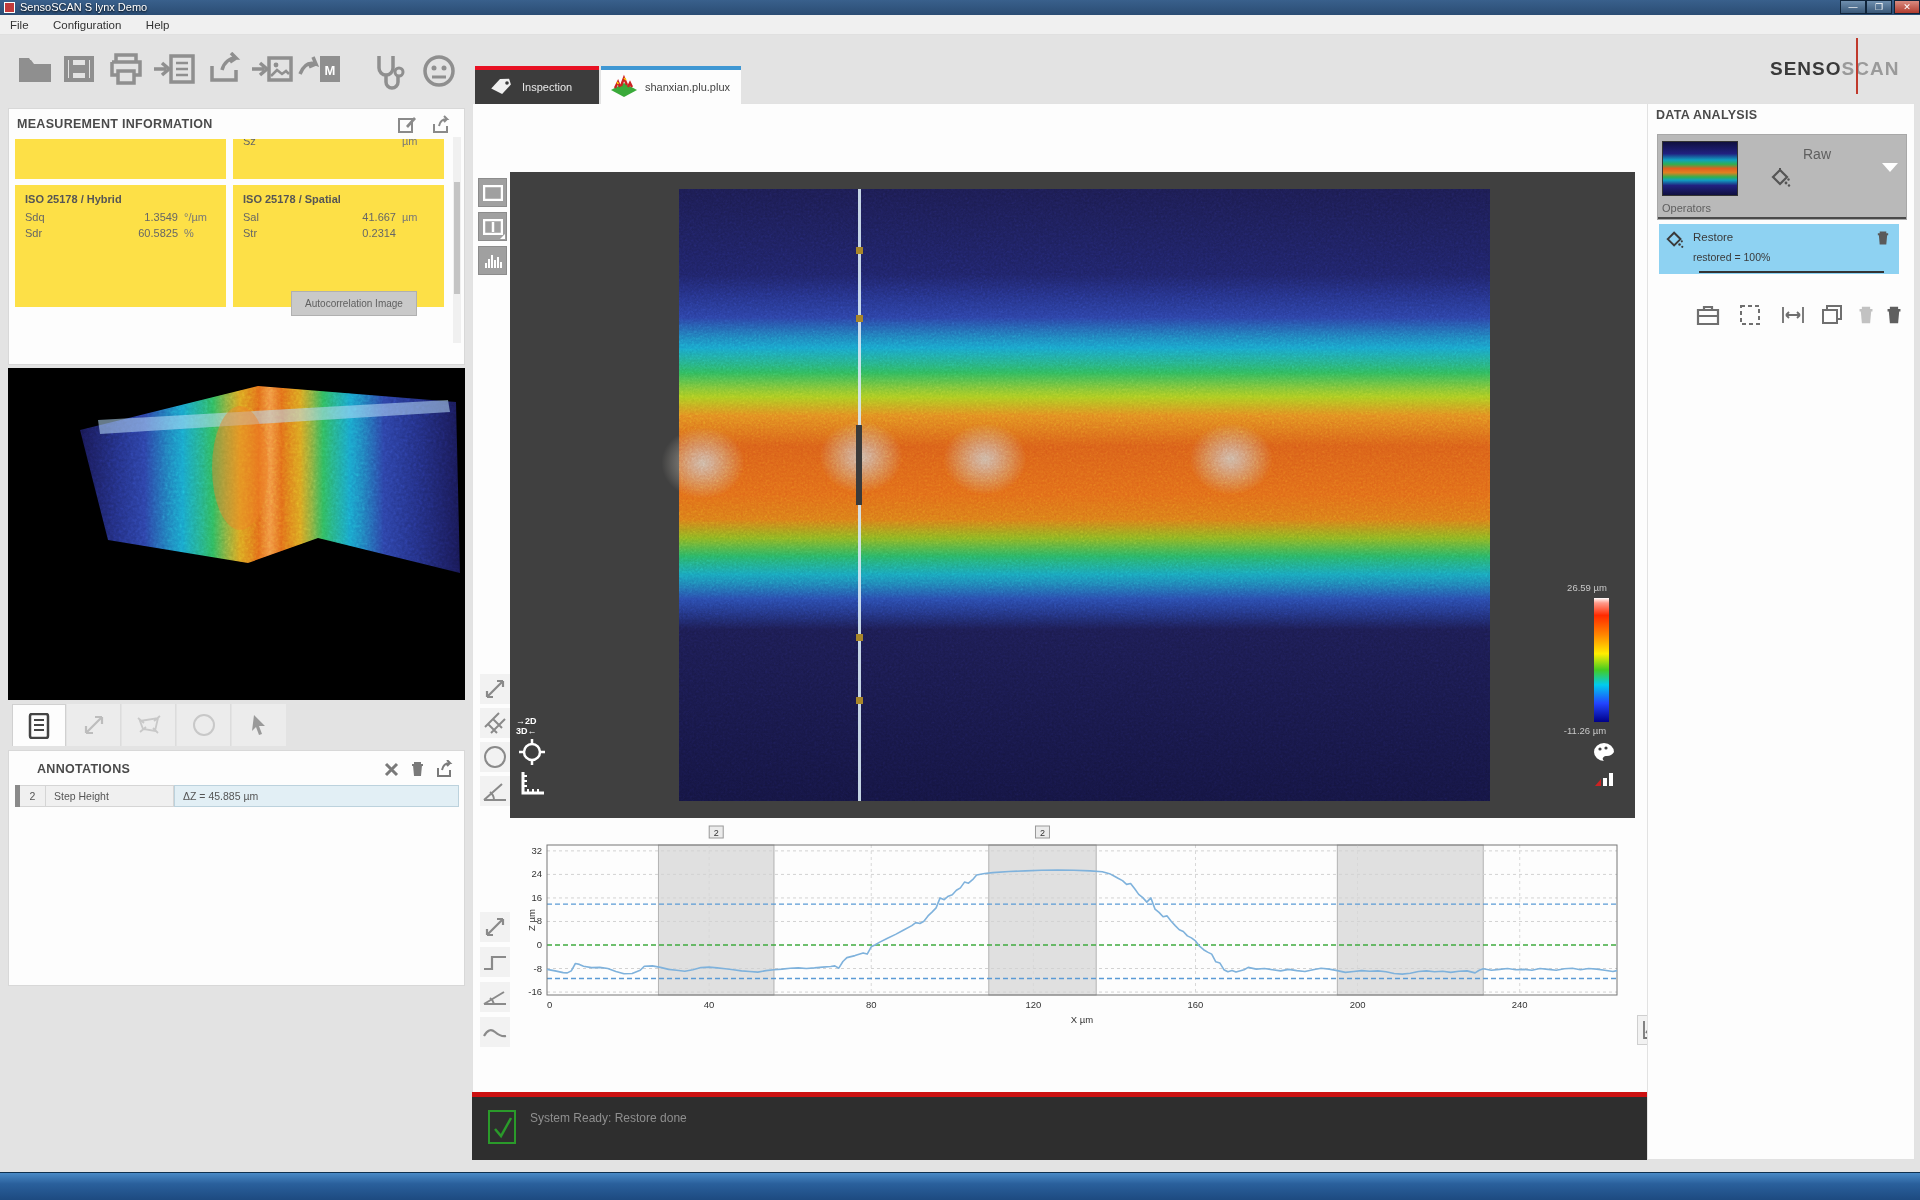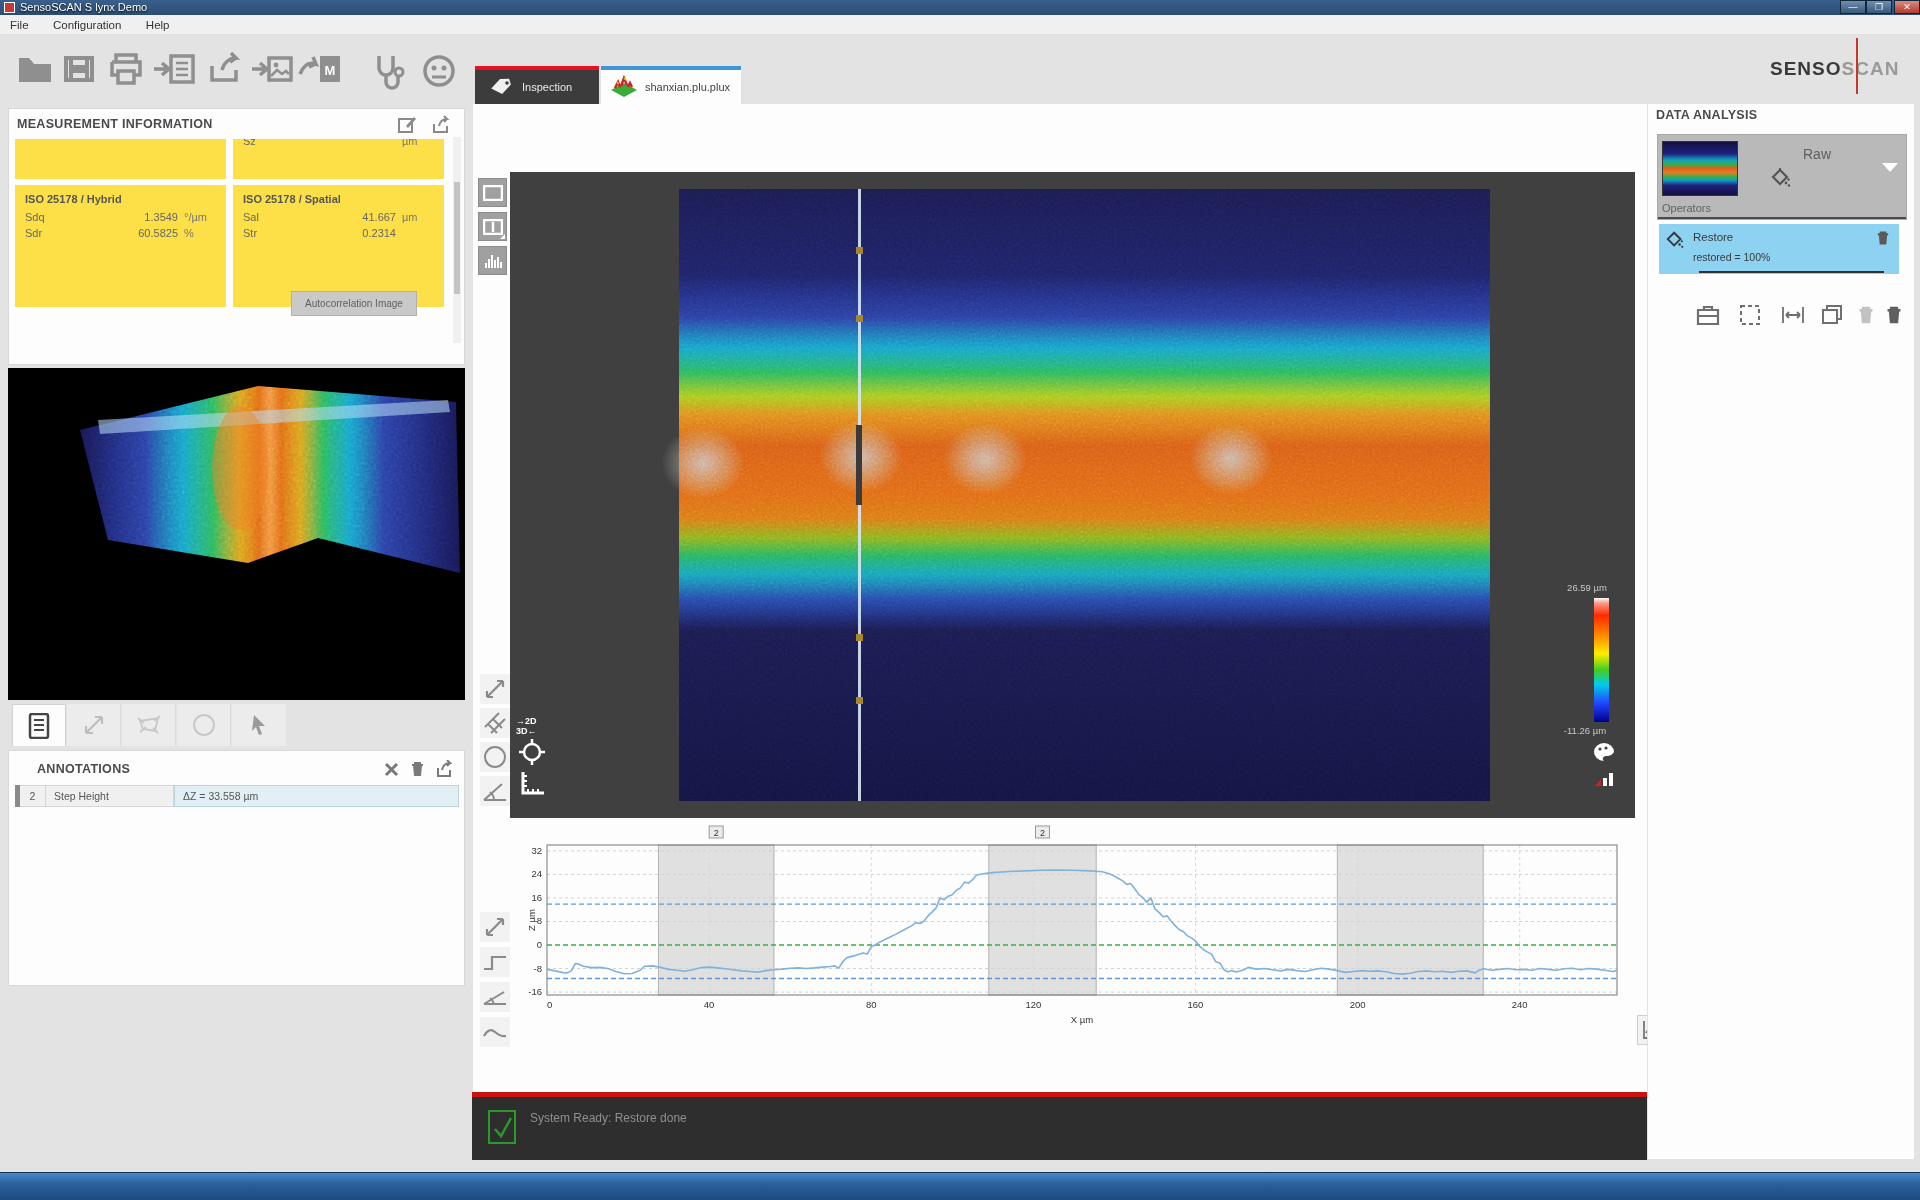--- a/index.html
+++ b/index.html
@@ -306,21 +306,21 @@
     <span class="abs" style="left:426px; top:9px;">
       <svg width="19" height="18" viewBox="0 0 19 18">
           <path d="M3 8 v8 h12 v-6" fill="none" stroke="#7a7a7a" stroke-width="2"></path>
           <path d="M7 10 c1-5 4-7 8-7 l-3-3 m3 3 l-3 3" fill="none" stroke="#7a7a7a" stroke-width="2"></path>
         </svg></span>
 
     <div class="an-row" style="left:6px; top:34px; width:444px;">
       <span class="an-mark"></span>
       <span class="an-cell" style="width:26px; justify-content:center;">2</span>
       <span class="an-cell" style="width:128px;">Step Height</span>
-      <span class="an-cell an-val">ΔZ = 33.558 µm</span>
+      <span class="an-cell an-val">ΔZ = 45.885 µm</span>
     </div>
   </div>
 
   <div class="abs panel" style="left:472px; top:103px; width:1190px; height:1057px; border-color:#e2e2e2;"></div>
 
   <div class="abs tab-insp">
     <span>
       <svg width="24" height="18" viewBox="0 0 24 18">
           <path d="M2 10 L12 2 l9 1 1 6 -10 8 z" fill="#f0f0f0" transform="rotate(-8 12 9)"></path>
           <circle cx="18" cy="6" r="1.8" fill="#3c3c3c"></circle>

